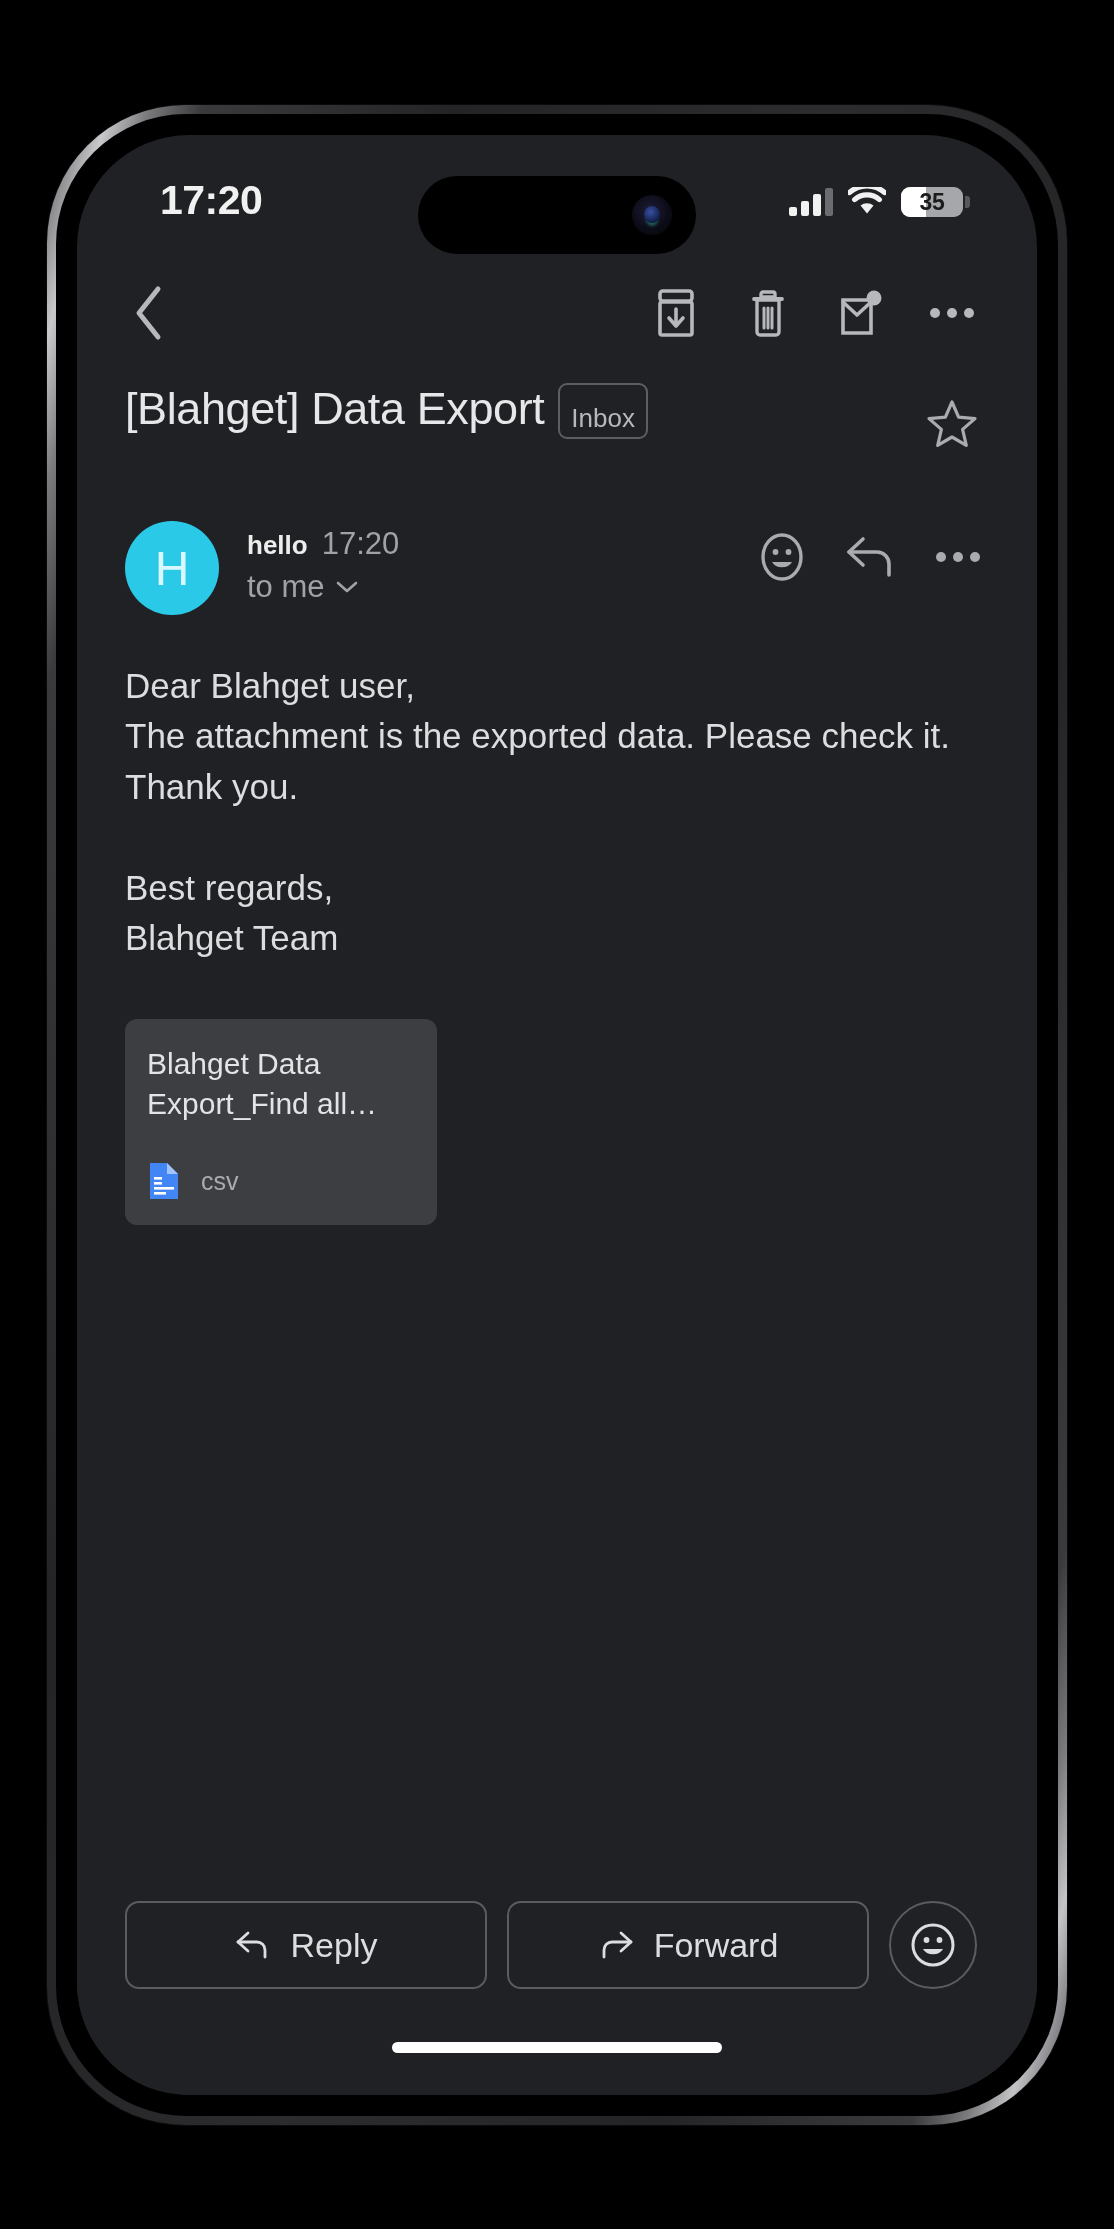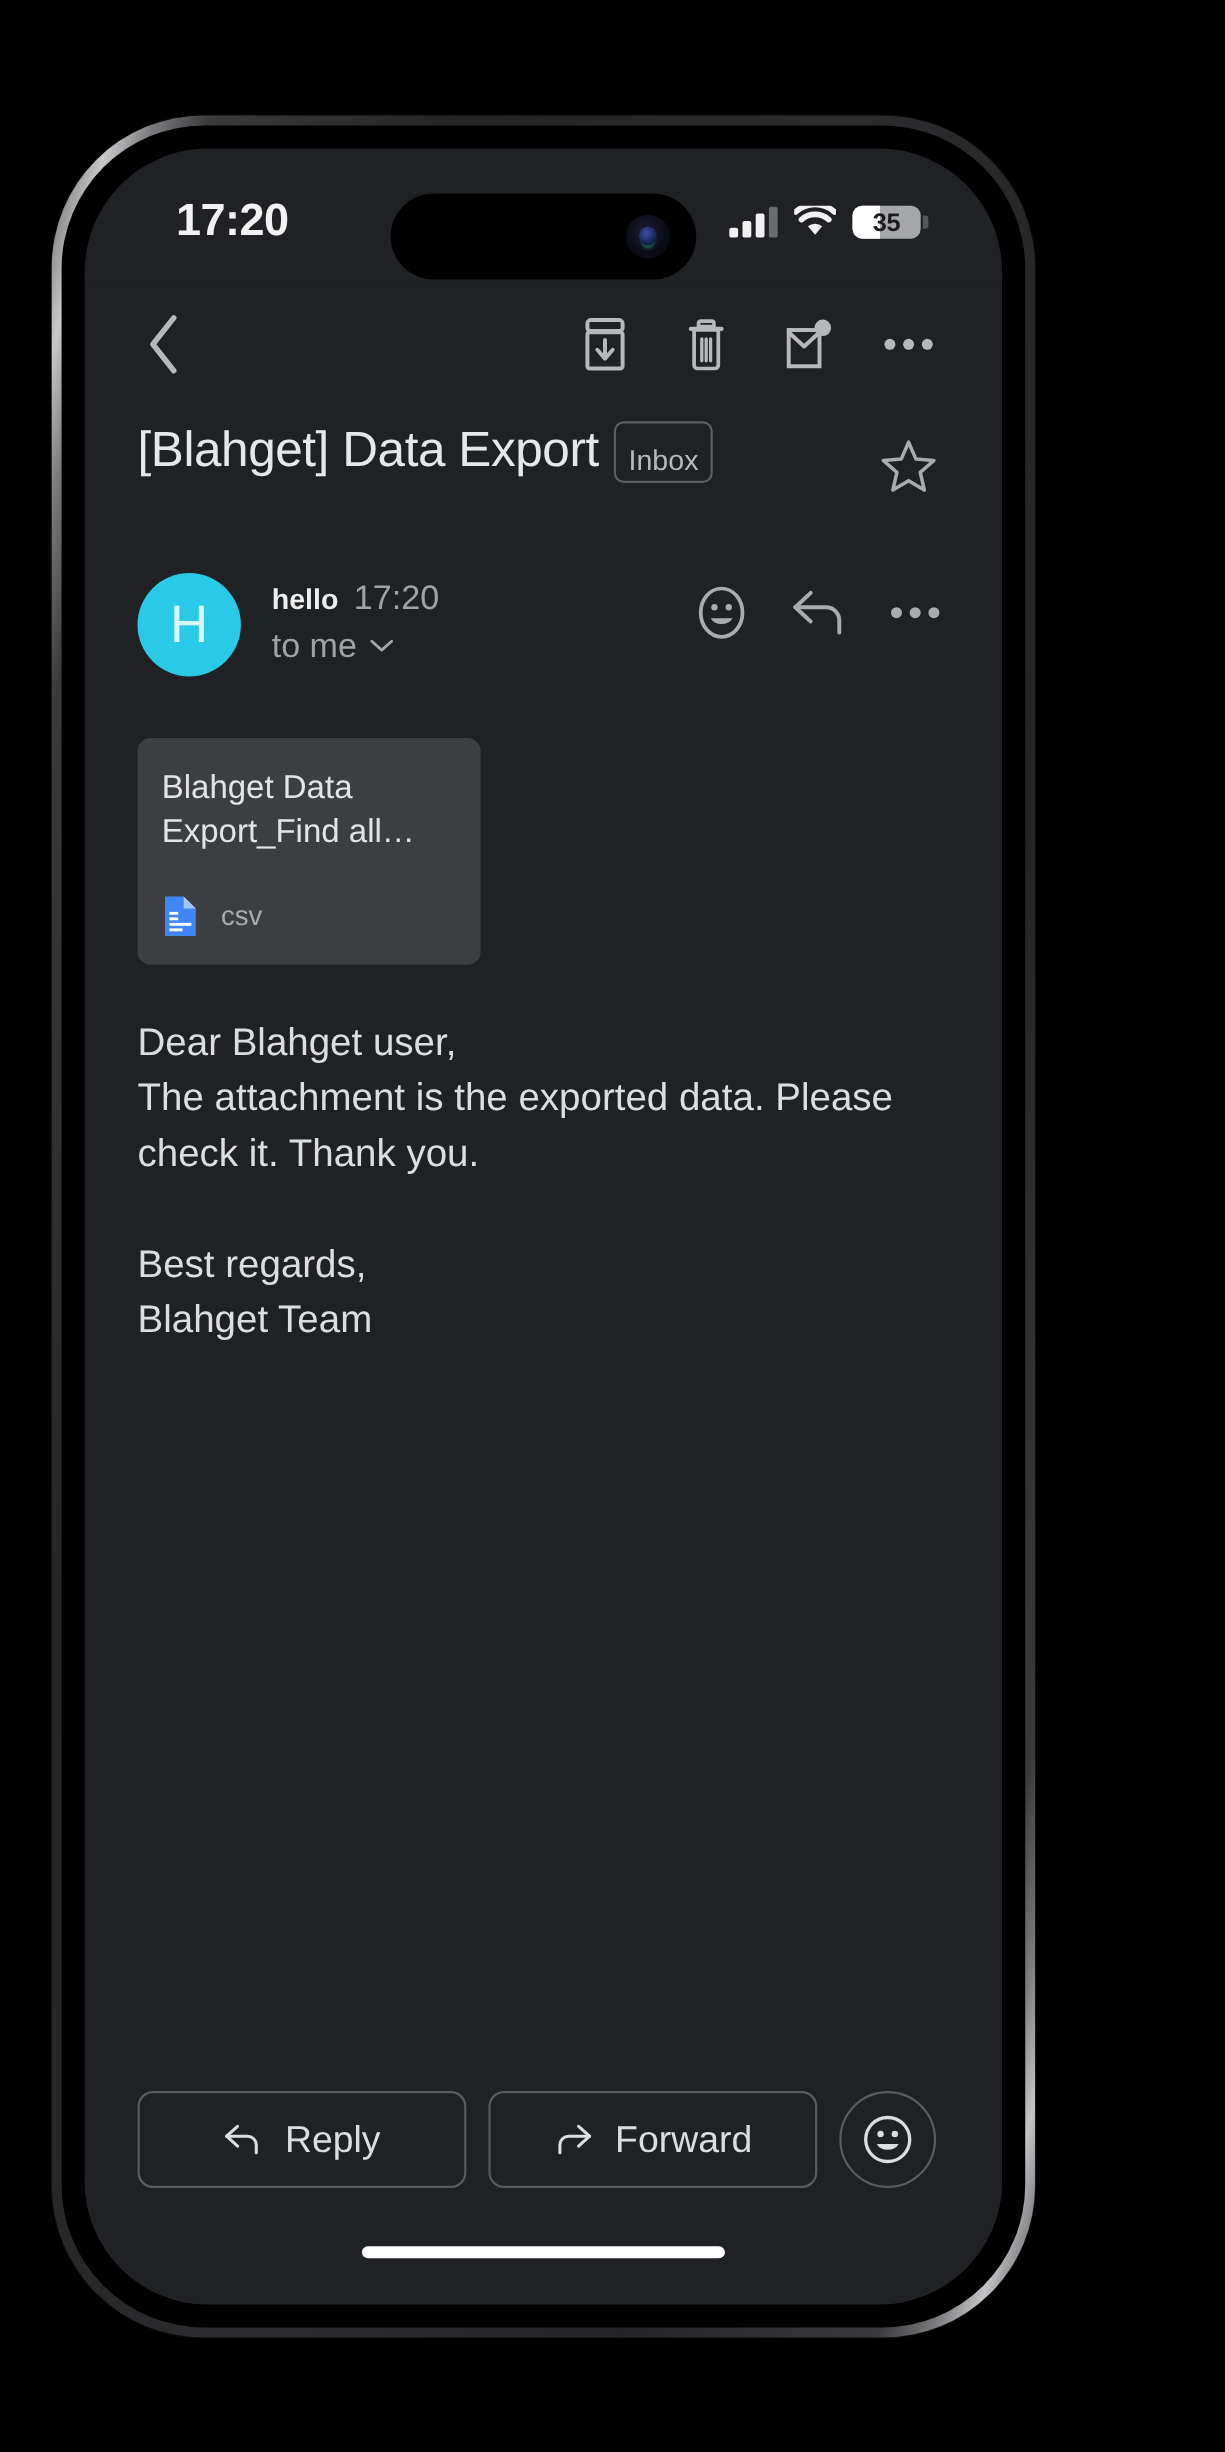--- a/index.html
+++ b/index.html
@@ -10,21 +10,21 @@
     background: #000000;
     overflow: hidden;
     font-family: "Liberation Sans", sans-serif;
   }
 
   
   #phone-frame {
     position: absolute;
     left: 47px;
     top: 105px;
-    width: 894px;
+    width: 1020px;
     height: 2020px;
     border-radius: 138px;
     background:
       linear-gradient(105deg,
         #5a5a5c 0%,
         #8e8e91 2.2%,
         #c9c9cc 4.0%,
         #7c7c7f 6.5%,
         #3a3a3c 10%,
         #242426 26%,
@@ -518,45 +518,45 @@
             <div class="sender-icon">
               <svg width="48" height="16" viewBox="0 0 48 16">
                 <circle cx="7" cy="8" r="5" fill="#a9abae"></circle>
                 <circle cx="24" cy="8" r="5" fill="#a9abae"></circle>
                 <circle cx="41" cy="8" r="5" fill="#a9abae"></circle>
               </svg>
             </div>
           </div>
         </div>
 
+        <div id="email-body">Dear Blahget user,
+The attachment is the exported data. Please check it. Thank you.
+
+Best regards,
+Blahget Team</div>
+
         <div id="attachment-area">
           <div id="attachment-card">
             <div id="attachment-name">Blahget Data Export_Find all…</div>
             <div id="attachment-footer">
               <span>
                 <svg width="34" height="40" viewBox="0 0 34 40">
                   <path d="M3 2 h17 l11 11 v25 h-28 z" fill="#4285F4"></path>
                   <path d="M20 2 v11 h11 z" fill="#a3c4fb"></path>
                   <rect x="7" y="16" width="8" height="2.6" fill="#ffffff"></rect>
                   <rect x="7" y="21" width="8" height="2.6" fill="#ffffff"></rect>
                   <rect x="7" y="26" width="20" height="2.6" fill="#ffffff"></rect>
                   <rect x="7" y="31" width="12" height="2.6" fill="#ffffff"></rect>
                 </svg>
               </span>
               <span id="attachment-type">csv</span>
             </div>
           </div>
         </div>
 
-        <div id="email-body">Dear Blahget user,
-The attachment is the exported data. Please check it. Thank you.
-
-Best regards,
-Blahget Team</div>
-
         <div id="bottom-bar">
 
           <button class="action-btn">
             <span>
               <svg width="36" height="30" viewBox="0 0 36 30">
                 <path d="M13 3 L3 12 L13 21" stroke="#dcdddf" stroke-width="2.8" fill="none" stroke-linecap="round" stroke-linejoin="round"></path>
                 <path d="M3 12 H22 a8 8 0 0 1 8 8 V27" stroke="#dcdddf" stroke-width="2.8" fill="none" stroke-linecap="round"></path>
               </svg>
             </span>
             <span>Reply</span>

